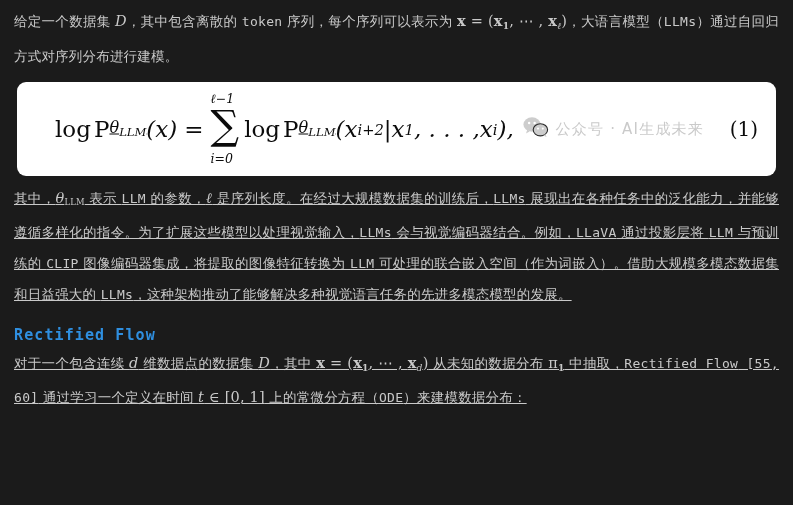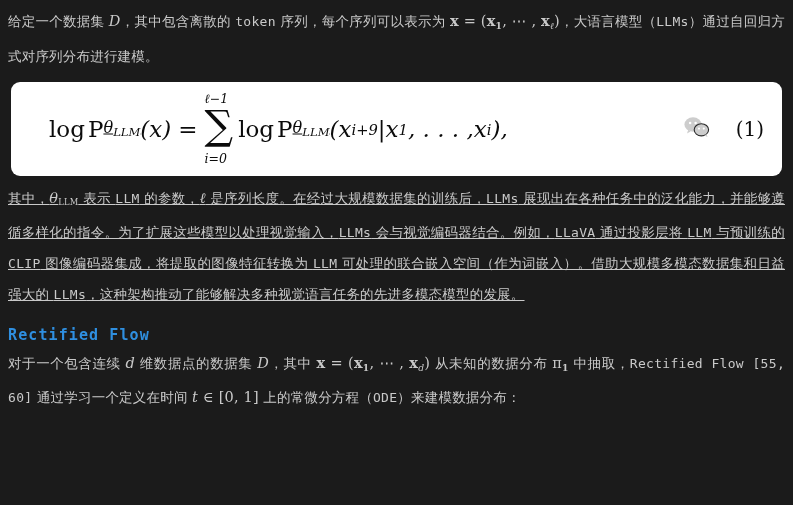--- a/index.html
+++ b/index.html
@@ -11,37 +11,37 @@
     height: 505px;
     background: #1b1b1b;
     font-family: "Liberation Sans", sans-serif;
     overflow: hidden;
   }
   .page {
     position: relative;
     width: 793px;
     height: 452px;
     box-sizing: border-box;
-    padding: 0 8px;
+    padding: 0 14px;
   }
 
   
   .para {
     color: #c9c9c9;
     font-family: "DejaVu Sans", sans-serif;
     font-size: 13.5px;
     line-height: 30px;
     letter-spacing: 0.2px;
     text-align: justify;
     text-justify: inter-character;
     margin: 0;
   }
   .para.p-intro { padding-top: 6px; }
   .para.p-body  { padding-top: 7px; text-decoration: underline; }
-  .para.p-rf    { padding-top: 2px; }
+  .para.p-rf    { padding-top: 2px; text-decoration: underline; }
 
   
   .mono {
     font-family: "DejaVu Sans Mono", monospace;
     font-size: 13px;
     letter-spacing: 0.3px;
   }
 
   
   .math {
@@ -222,21 +222,21 @@
           <span class="sigma">∑</span>
           <span class="lim lim-bot">i=0</span>
         </span>
 
         <span class="op">log</span>
           <span style="width:3px;display:inline-block"></span>
           <span class="op">P</span>
           <span class="sub-theta"><span>θ</span><span class="scr">LLM</span></span>
           <span class="it">(</span>
           <span class="it">x</span>
-          <span class="sub-small">i+9</span>
+          <span class="sub-small">i+2</span>
           <span class="it">|</span>
           <span class="it">x</span>
           <span class="sub-small">1</span>
           <span class="it">, . . . ,</span>
           <span class="it">x</span>
           <span class="sub-small">i</span>
           <span class="it">),</span>
       </div>
     </div>
 
@@ -246,20 +246,21 @@
           <ellipse cx="9" cy="8" rx="8.6" ry="7.2" fill="#c9c9c9"></ellipse>
           <path d="M4.2 13.2 L3.0 17.0 L6.6 14.9 Z" fill="#c9c9c9"></path>
           <circle cx="6.1" cy="6.6" r="1.25" fill="#ffffff"></circle>
           <circle cx="11.6" cy="6.6" r="1.25" fill="#ffffff"></circle>
           <ellipse cx="17.4" cy="13.3" rx="7.2" ry="6.1" fill="#c9c9c9" stroke="#1b1b1b" stroke-width="1.1"></ellipse>
           <path d="M22.4 17.5 L23.6 20.6 L20.3 18.9 Z" fill="#c9c9c9"></path>
           <circle cx="15.0" cy="12.1" r="1.05" fill="#ffffff"></circle>
           <circle cx="19.8" cy="12.1" r="1.05" fill="#ffffff"></circle>
         </svg>
       </span>
+      <span class="wm-text">公众号 · AI生成未来</span>
     </div>
 
     <div class="eq-number">(1)</div>
   </div>
 
   <p class="para p-body"><span>其中，</span><span class="math">θ</span><sub class="msub-sc">LLM</sub><span> 表示 </span><span class="mono">LLM</span><span> 的参数，</span><span class="math">ℓ</span><span> 是序列长度。在经过大规模数据集的训练后，</span><span class="mono">LLMs</span><span> 展现出在各种任务中的泛化能力，并能够遵循多样化的指令。为了扩展这些模型以处理视觉输入，</span><span class="mono">LLMs</span><span> 会与视觉编码器结合。例如，</span><span class="mono">LLaVA</span><span> 通过投影层将 </span><span class="mono">LLM</span><span> 与预训练的 </span><span class="mono">CLIP</span><span> 图像编码器集成，将提取的图像特征转换为 </span><span class="mono">LLM</span><span> 可处理的联合嵌入空间（作为词嵌入）。借助大规模多模态数据集和日益强大的 </span><span class="mono">LLMs</span><span>，这种架构推动了能够解决多种视觉语言任务的先进多模态模型的发展。</span></p>
 
   <h2 class="sec-head">Rectified Flow</h2>
 
   <p class="para p-rf"><span>对于一个包含连续 </span><span class="math">d</span><span> 维数据点的数据集 </span><span class="math">D</span><span>，其中 </span><span class="math-b">x</span><span class="math-up"> = (</span><span class="math-b">x</span><sub class="msub-up">1</sub><span class="math-up">, ⋯ , </span><span class="math-b">x</span><sub class="msub">d</sub><span class="math-up">)</span><span> 从未知的数据分布 </span><span class="math-up">π</span><sub class="msub-up">1</sub><span> 中抽取，</span><span class="mono">Rectified Flow</span><span class="mono"> [55, 60]</span><span> 通过学习一个定义在时间 </span><span class="math">t</span><span class="math-up"> ∈ </span><span class="math-up">[0, 1]</span><span> 上的常微分方程（</span><span class="mono">ODE</span><span>）来建模数据分布：</span></p>

